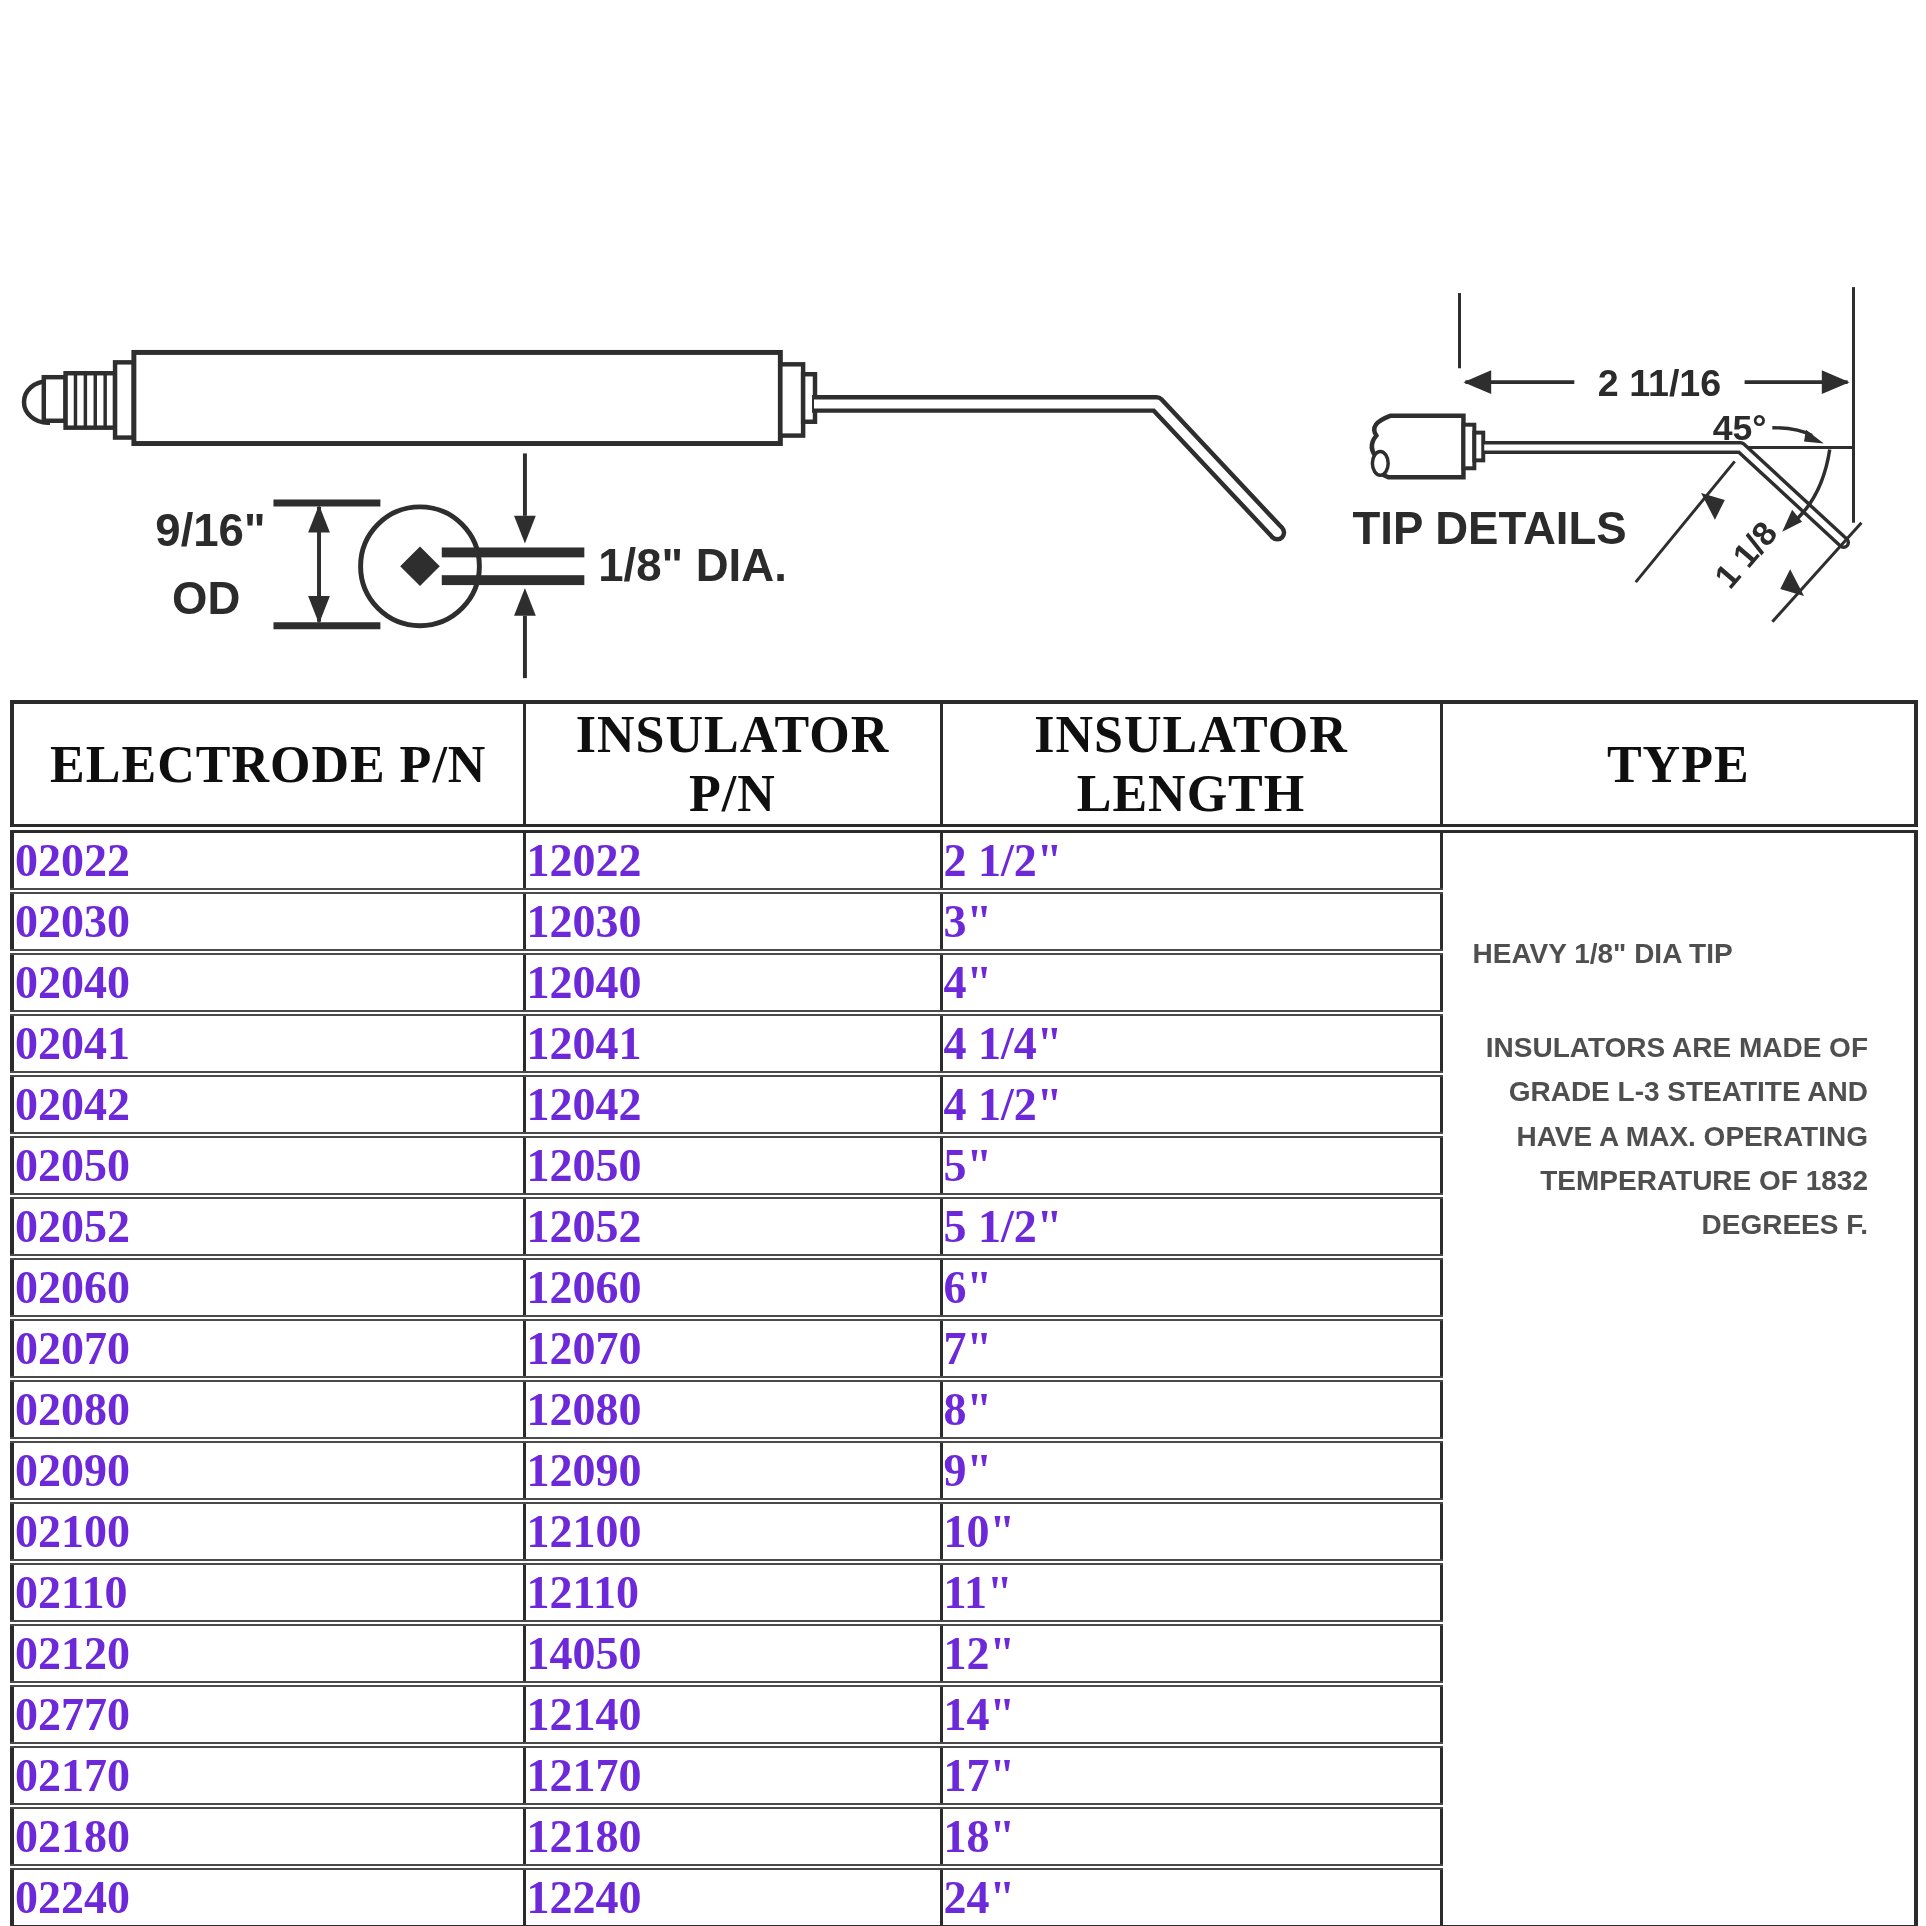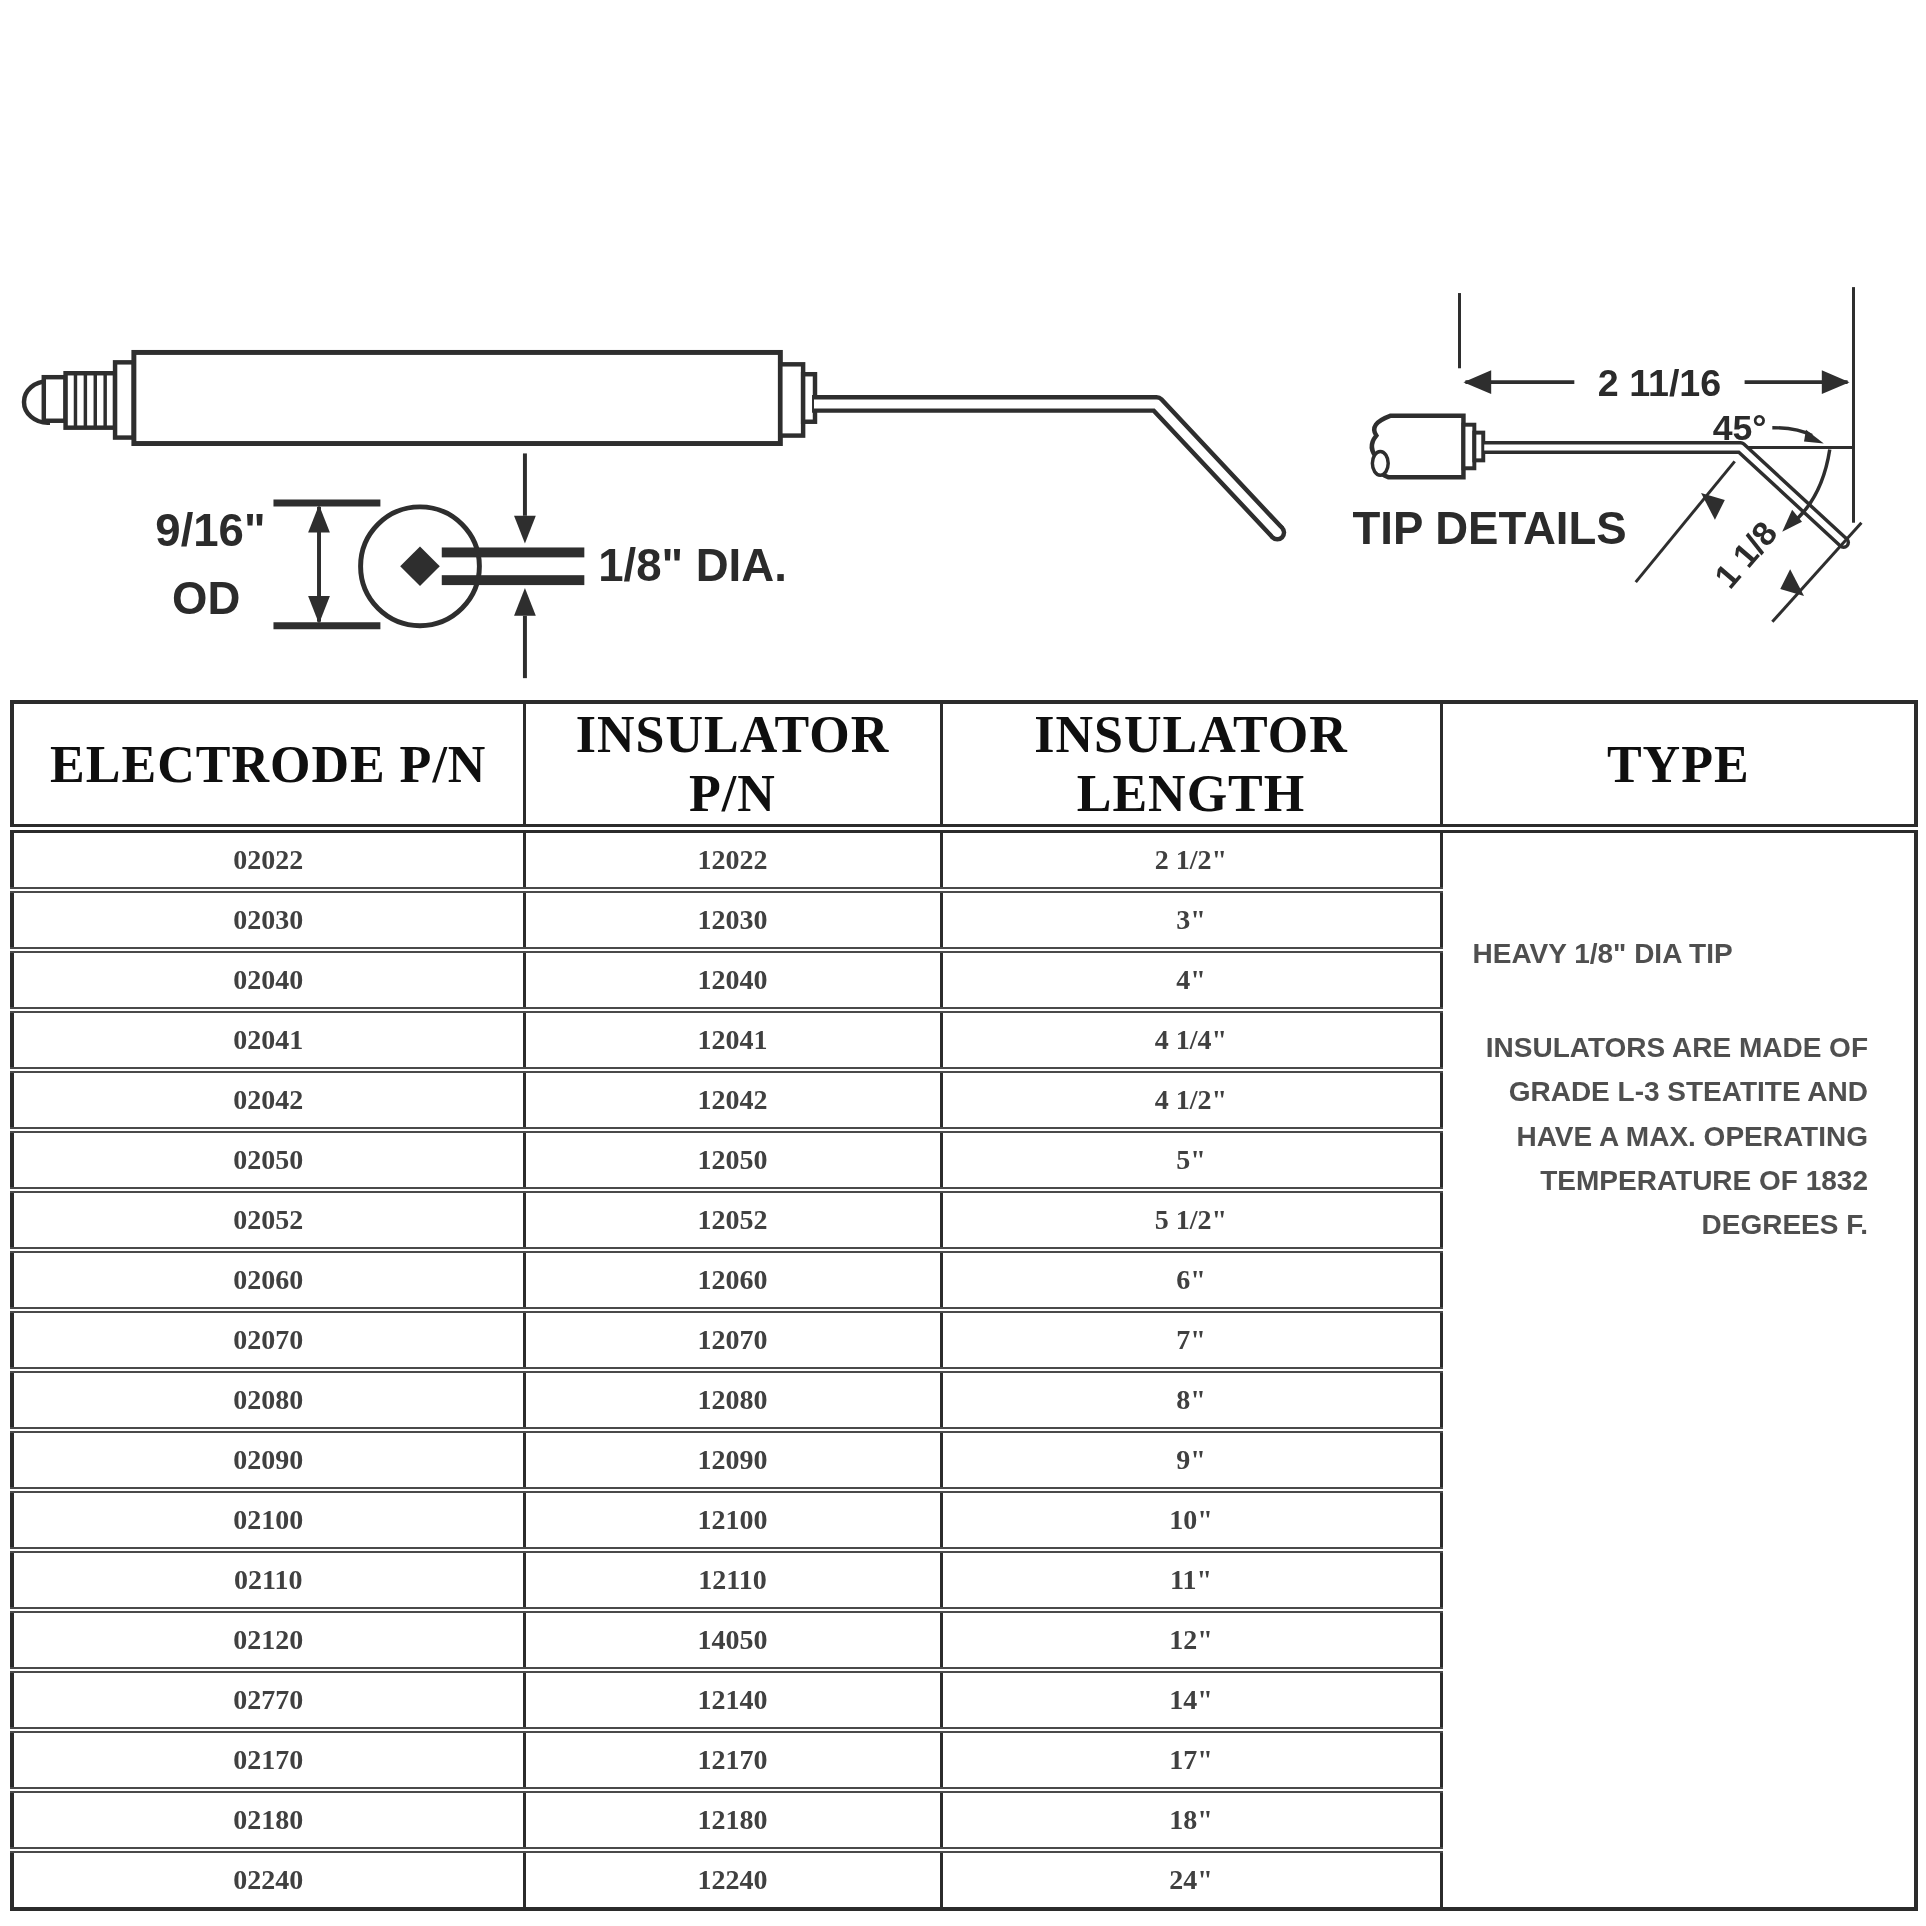--- a/index.html
+++ b/index.html
@@ -15,22 +15,22 @@
     border:4px solid #2b2b2b;
   }
   table.parts th{
     height:46px;font-size:52px;font-weight:bold;color:#0f0f0f;
     text-align:center;vertical-align:middle;letter-spacing:1px;
     border-bottom:9px double #2b2b2b;border-left:3px solid #2b2b2b;
     background:#fff;
   }
   table.parts th:first-child{border-left:none;}
   table.parts td{
-    height:52px;font-size:28px;font-weight:bold;color:#404040;
-    text-align:center;vertical-align:middle;
+    height:52px;font-size:46px;font-weight:bold;color:#6d28d9;
+    vertical-align:middle;
     border-bottom:6px double #4a4a4a;border-left:3px solid #2b2b2b;
     background:#fff;
   }
   table.parts td:first-child{border-left:none;}
   table.parts tbody tr:last-child td{border-bottom:none;font-family:Liberation Serif, serif;}
   table.parts td.type-cell{
     vertical-align:top;text-align:left;
     font-family:"Liberation Sans",sans-serif;font-weight:700;
     color:#4f4f4f;font-size:28px;line-height:1.58;
     padding:99px 46px 0 30px;border-bottom:none;

